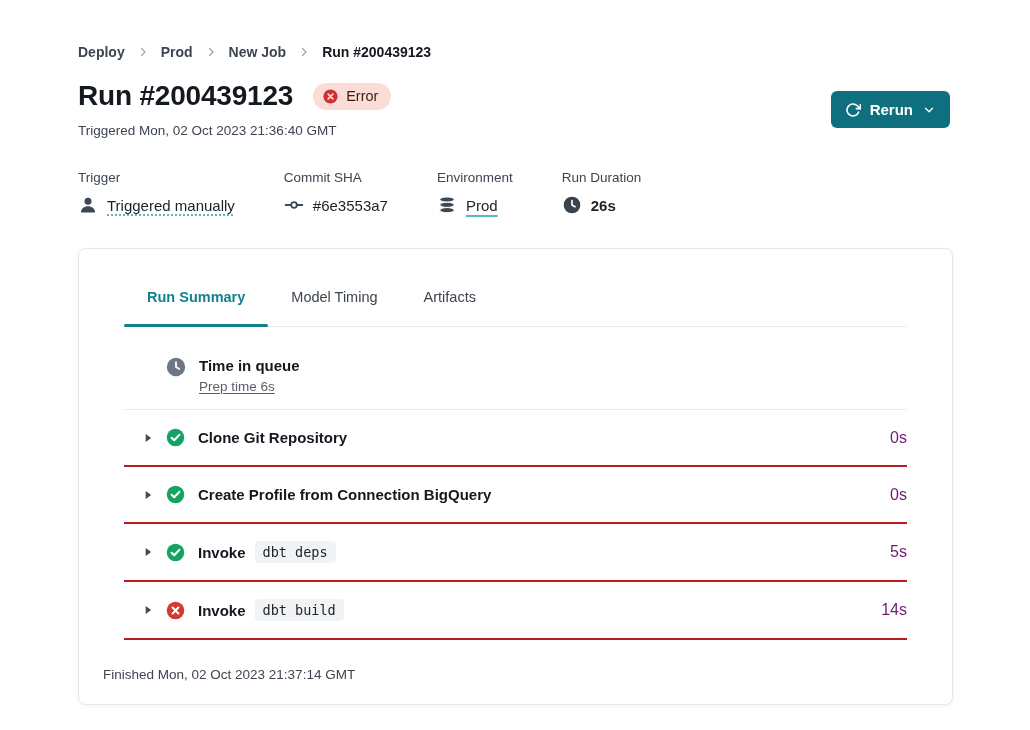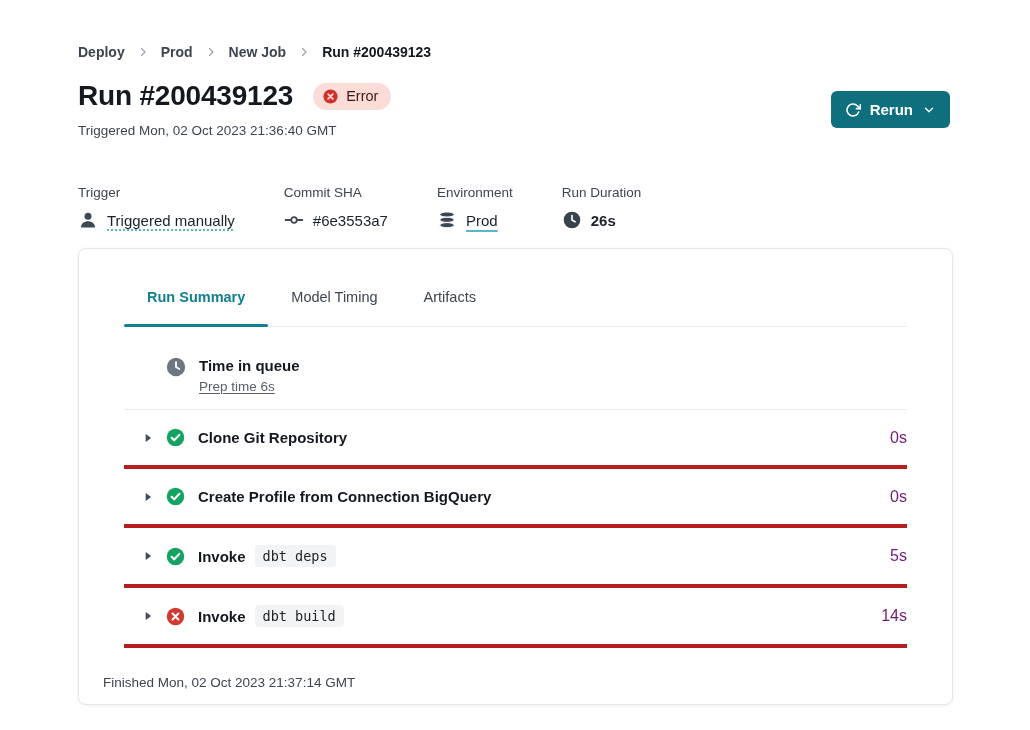--- a/index.html
+++ b/index.html
@@ -25,21 +25,21 @@
   .triggered { position:absolute; top:123px; left:78px; font-size:13.5px; color:#3d4550; }
 
   
   .rerun-btn {
     position:absolute; top:91px; right:80px; height:37px; display:inline-flex; align-items:center; gap:9px;
     background:#0e6f7e; color:#ffffff; border:none; border-radius:6px; padding:2px 14px;
     font-family:"Liberation Sans", sans-serif; font-size:15px; font-weight:600; cursor:pointer;
   }
 
   
-  .meta-row { position:absolute; top:170px; left:78px; display:flex; align-items:center;margin-top:15px; }
+  .meta-row { position:absolute; top:170px; left:78px; display:flex; align-items:center; }
   .meta-col { display:flex; flex-direction:column; }
   .meta-label { font-size:13.5px; color:#3d4550; margin-bottom:9px; }
   .meta-value { display:flex; align-items:center; gap:9px; font-size:15px; color:#1b2129; min-height:22px; }
   .meta-divider { width:1px; background:#d7dbe0; margin:0 24px; }
   .u-dotted { text-decoration:underline dotted #58b8c0; text-underline-offset:4px; text-decoration-thickness:1.5px; cursor:pointer; }
   .u-solid  { color:#1b2129; text-decoration:underline solid #58b8c0; text-underline-offset:4px; text-decoration-thickness:1.5px; cursor:pointer; }
   .meta-bold { font-weight:700; }
 
   
   .card {
@@ -54,21 +54,21 @@
   .tab { position:relative; padding:0 23px 21px; font-size:14.5px; color:#3d4550; font-weight:500; cursor:pointer; }
   .tab.active { color:#12808e; font-weight:600; }
   .tab.active::after { content:""; position:absolute; left:0; right:0; bottom:-1px; height:3px; background:#12808e; border-radius:2px; }
 
   
   .queue-row { display:flex; align-items:flex-start; gap:12px; padding:29px 0 14px 41px; border-bottom:1px solid #e8eaed; }
   .queue-text .queue-title { font-size:15px; font-weight:700; color:#14181f; line-height:19px; }
   .queue-text .queue-link { display:inline-block; margin-top:4px; font-size:13.5px; color:#57606b; text-decoration:underline; text-underline-offset:2px; cursor:pointer; }
 
   
-  .step-row { display:flex; align-items:center; padding:17px 0; padding-left:17px; border-bottom:4px solid #b91c1c; }
+  .step-row { display:flex; align-items:center; padding:17px 0; padding-left:17px; border-bottom:2px solid #b91c1c; }
   .expander { display:flex; align-items:center; margin-right:10px; cursor:pointer; background:none; border:none; padding:0; }
   .status-ic { display:flex; align-items:center; margin-right:12px; }
   .step-label { font-size:15px; font-weight:700; color:#14181f; }
   .code-chip {
     margin-left:9px; background:#f2f3f5; border-radius:4px; padding:3px 8px;
     font-family:"DejaVu Sans Mono", monospace; font-size:13.5px; font-weight:400; color:#20242a;
   }
   .duration { margin-left:auto; font-size:16px; color:#701a75; }
 
   

